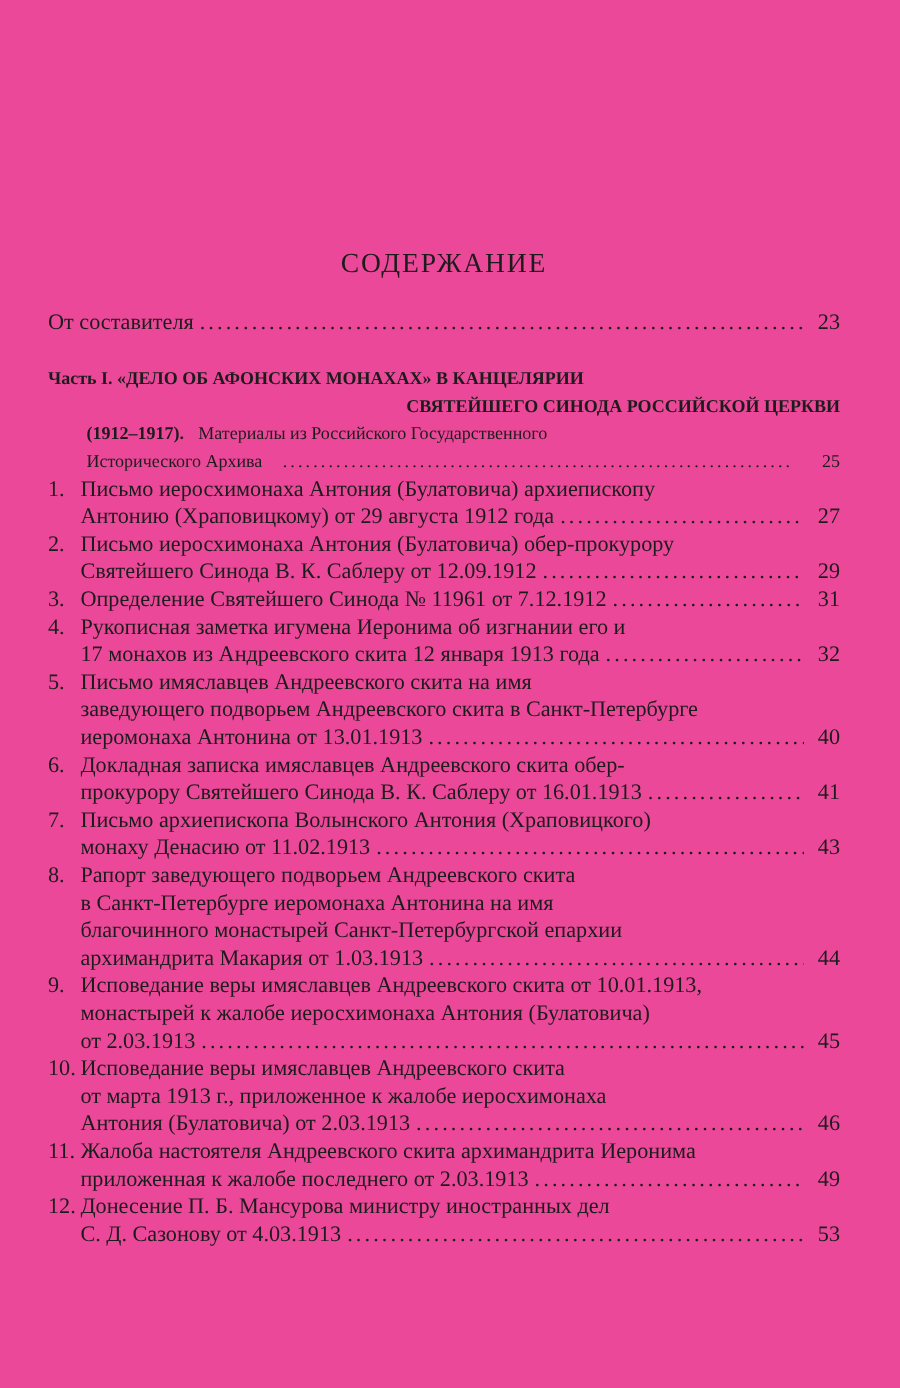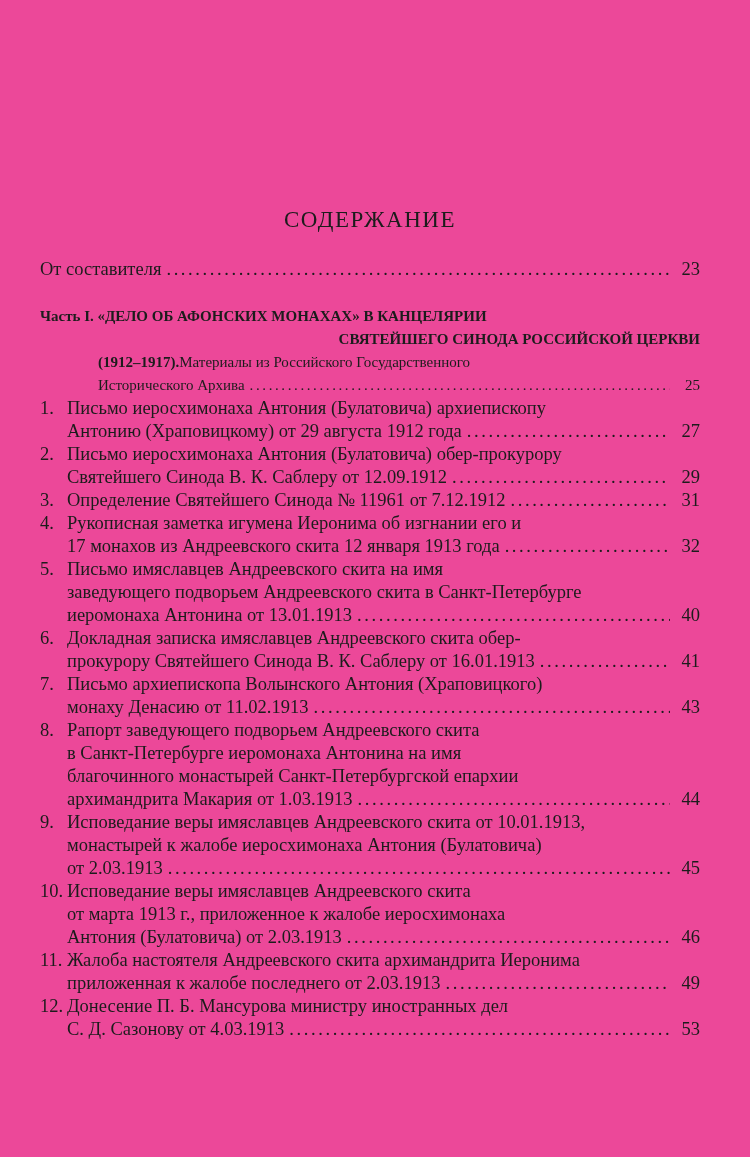--- a/index.html
+++ b/index.html
@@ -26,21 +26,21 @@
     display:flex;
     align-items:baseline;
     line-height:23px;
     white-space:nowrap;
     overflow:hidden;
   }
   .preface{margin-top:24px;}
   .part-heading{margin-top:24px;font-size:15px;}
   .part-heading .b{font-weight:700;}
   .ind0{margin-left:0;}
-  .ind1{margin-left:58px;}
+  .ind1{margin-left:32px;gap:12px;}
   .ind2{margin-left:63px;justify-content:flex-end;}
   .entries{margin-top:0;}
   .entry{display:flex;}
   .num{flex:none;width:27px;line-height:23px;}
   .ebody{flex:1;min-width:0;}
   .leader{
     flex:1;
     overflow:hidden;
     min-width:12px;
     margin:0 4px 0 5px;

